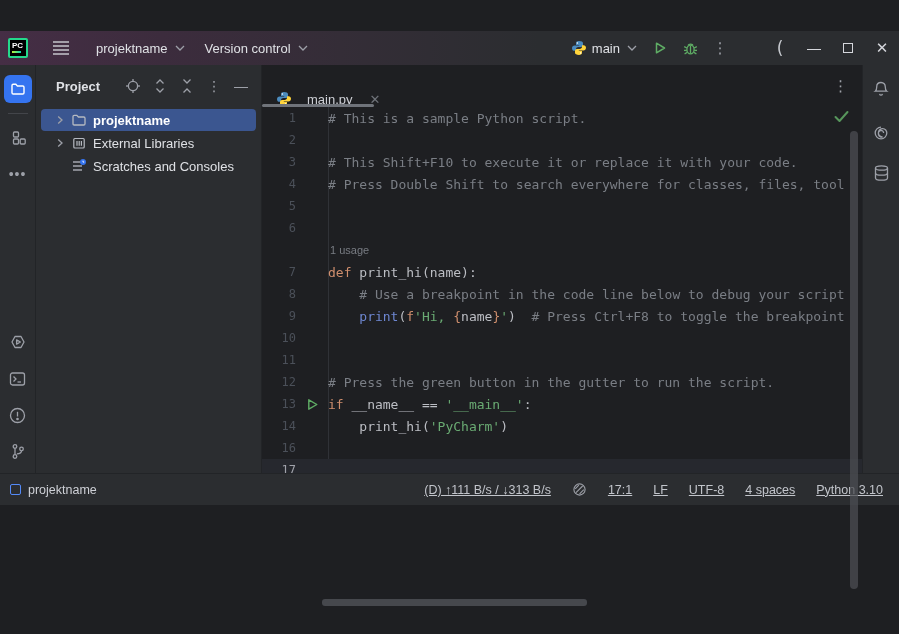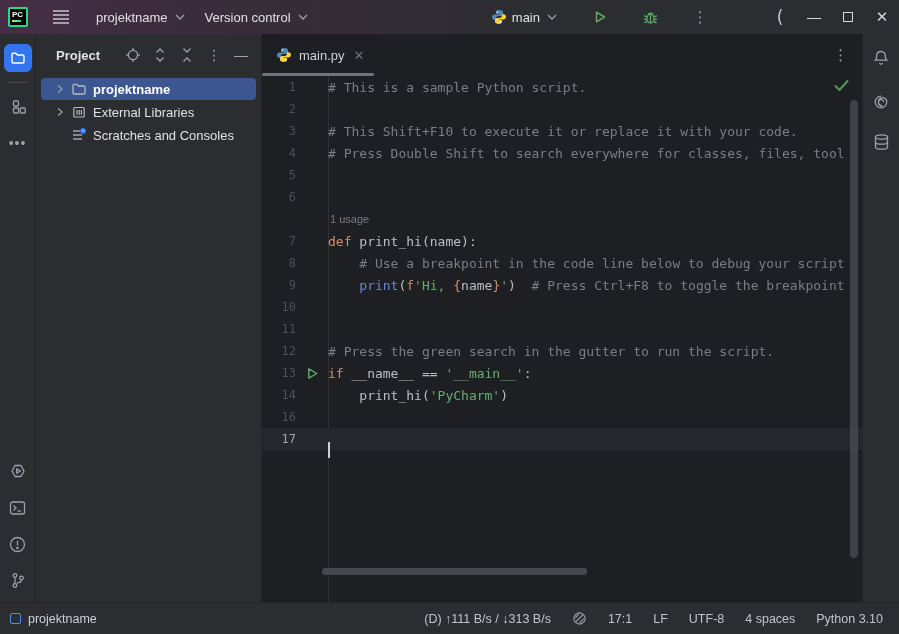--- a/index.html
+++ b/index.html
@@ -1,25 +1,25 @@
 <!DOCTYPE html>
 <html><head>
 <meta charset="utf-8">
 <style>
   * { box-sizing: border-box; margin: 0; padding: 0; }
   html,body { width:899px; height:634px; overflow:hidden; background:#1E1F22;
               font-family:"Liberation Sans", sans-serif; }
-  .app { position:relative; width:899px; height:634px; background:#84cc16; display:flex; flex-direction:column; }
+  .app { position:relative; width:899px; height:474px; background:#84cc16; display:flex; flex-direction:column;margin-top:31px; }
 
   
   .titlebar { height:34px; flex:0 0 34px; display:flex; align-items:center;
     background:linear-gradient(90deg,#452E45 0%, #3C2C3D 18%, #342D37 38%, #2B2D30 60%, #2B2D30 100%);
     color:#DFE1E5; font-size:13px; }
   .tb-left { display:flex; align-items:center; gap:4px; padding-left:8px; }
-  .tb-right { margin-left:auto; display:flex; align-items:center;gap:20px; }
+  .tb-right { margin-left:auto; display:flex; align-items:center; }
   .pc-logo { width:20px; height:20px; background:#000; border:2px solid #24D98C; border-radius:2px;
     display:flex; flex-direction:column; align-items:flex-start; justify-content:flex-start; padding:1px 2px; margin-right:10px;}
   .pc-logo .pc-txt { color:#fff; font-size:8px; font-weight:bold; line-height:9px; letter-spacing:0; }
   .pc-logo .pc-bar { width:9px; height:2px; margin-top:1px; background:linear-gradient(90deg,#B8F135,#0BD9B2); }
   .tb-btn { display:flex; align-items:center; gap:5px; padding:5px 8px; border-radius:4px; cursor:default; }
   .burger { margin:0 8px 0 4px; }
   .chev { margin-left:2px; }
   .tb-icon-btn { width:30px; height:28px; display:flex; align-items:center; justify-content:center; border-radius:4px; }
   .win-ctrls { display:flex; align-items:center; margin-left:28px; }
   .win-btn { width:34px; height:30px; display:flex; align-items:center; justify-content:center; color:#D5D7DC; font-size:14px; }
@@ -48,21 +48,21 @@
   .tree-row { height:22px; display:flex; align-items:center; border-radius:4px; padding-left:10px; margin-bottom:1px; }
   .tree-row.selected { background:#3B5690; }
   .tree-chev { width:18px; display:flex; align-items:center; justify-content:center; }
   .tree-icon { width:20px; display:flex; align-items:center; justify-content:center; margin-right:4px; }
   .tree-label { font-size:13px; color:#DFE1E5; white-space:nowrap; }
   .tree-row.selected .tree-label { font-weight:bold; color:#FFFFFF; }
 
   
   .editor { position:relative; width:600px; flex:0 0 600px; background:#1E1F22; display:flex; flex-direction:column; }
   .tabbar { height:42px; flex:0 0 42px; display:flex; align-items:center; position:relative; }
-  .tab { height:42px; display:flex; align-items:center; gap:7px; padding:0 12px 0 14px; position:relative; }
+  .tab { height:42px; display:flex; align-items:flex-end; gap:15px; padding:0 12px 0 14px; position:relative; }
   .tab-label { font-size:13px; color:#CED0D6; }
   .tab-close { color:#6F737A; font-size:13px; margin-left:2px; }
   .tab-underline { position:absolute; left:0; top:39px; width:112px; height:3px; background:#6F737A; border-radius:2px; }
   .tab-kebab { margin-left:auto; margin-right:14px; color:#9DA0A8; font-size:15px; letter-spacing:0; }
 
   .code-area { position:relative; flex:1 1 auto; overflow:hidden; }
   .gutter-sep { position:absolute; left:66px; top:0; bottom:0; width:1px; background:#303237; }
   .code-row { height:22px; display:flex; align-items:center; position:relative;
               font-family:"DejaVu Sans Mono", monospace; font-size:13px; white-space:pre; }
   .code-row:first-child { margin-top:1px; }
@@ -79,21 +79,21 @@
   .inspection-check { position:absolute; top:45px; right:13px; }
   .vscroll { position:absolute; right:4px; top:66px; width:8px; height:458px; background:#4C4E53; border-radius:4px; opacity:.75; }
   .hscroll { position:absolute; left:60px; top:534px; width:265px; height:7px; background:#46484D; border-radius:3px; }
 
   
   .statusbar { height:32px; flex:0 0 32px; background:#2B2D30; border-top:1px solid #222427;
     display:flex; align-items:center; padding:0 16px 0 10px; font-size:12.5px; color:#CED0D6; }
   .sb-left { display:flex; align-items:center; gap:7px; }
   .sb-proj-icon { width:11px; height:11px; border:1.5px solid #548AF7; border-radius:2px; }
   .sb-right { margin-left:auto; display:flex; align-items:center; gap:21px; }
-  .status-item { display:flex; align-items:center; color:#C2C5CB; white-space:nowrap; }
+  .status-item { display:flex; align-items:center; color:#C2C5CB; white-space:nowrap;text-decoration:underline; }
   svg { display:block; }
 </style>
 </head>
 <body>
 
 <div class="app">
 
   <div class="titlebar">
     <div class="tb-left">
       <div class="pc-logo">
@@ -330,21 +330,21 @@
           <div class="code-row"><span class="gut-num">3</span><span class="gut-icon"></span><span class="code-text"><span class="sc"># This Shift+F10 to execute it or replace it with your code.</span></span></div>
           <div class="code-row"><span class="gut-num">4</span><span class="gut-icon"></span><span class="code-text"><span class="sc"># Press Double Shift to search everywhere for classes, files, tool</span></span></div>
           <div class="code-row"><span class="gut-num">5</span><span class="gut-icon"></span><span class="code-text"></span></div>
           <div class="code-row"><span class="gut-num">6</span><span class="gut-icon"></span><span class="code-text"></span></div>
           <div class="code-row"><span class="inlay-text">1 usage</span></div>
           <div class="code-row"><span class="gut-num">7</span><span class="gut-icon"></span><span class="code-text"><span class="sk">def </span><span class="st">print_hi(name):</span></span></div>
           <div class="code-row"><span class="gut-num">8</span><span class="gut-icon"></span><span class="code-text"><span class="st">    </span><span class="sc"># Use a breakpoint in the code line below to debug your script</span></span></div>
           <div class="code-row"><span class="gut-num">9</span><span class="gut-icon"></span><span class="code-text"><span class="st">    </span><span class="sb">print</span><span class="st">(</span><span class="sk">f</span><span class="ss">'Hi, </span><span class="sk">{</span><span class="st">name</span><span class="sk">}</span><span class="ss">'</span><span class="st">)  </span><span class="sc"># Press Ctrl+F8 to toggle the breakpoint</span></span></div>
           <div class="code-row"><span class="gut-num">10</span><span class="gut-icon"></span><span class="code-text"></span></div>
           <div class="code-row"><span class="gut-num">11</span><span class="gut-icon"></span><span class="code-text"></span></div>
-          <div class="code-row"><span class="gut-num">12</span><span class="gut-icon"></span><span class="code-text"><span class="sc"># Press the green search in the gutter to run the script.</span></span></div>
+          <div class="code-row"><span class="gut-num">12</span><span class="gut-icon"></span><span class="code-text"><span class="sc"># Press the green button in the gutter to run the script.</span></span></div>
           <div class="code-row"><span class="gut-num">13</span><span class="gut-icon"><svg width="13" height="13" viewBox="0 0 13 13">
                 <path d="M2.8 1.8l8 4.7-8 4.7z" fill="none" stroke="#5FAD65" stroke-width="1.4" stroke-linejoin="round"></path>
               </svg></span><span class="code-text"><span class="sk">if </span><span class="st">__name__ == </span><span class="ss">'__main__'</span><span class="st">:</span></span></div>
           <div class="code-row"><span class="gut-num">14</span><span class="gut-icon"></span><span class="code-text"><span class="st">    print_hi(</span><span class="ss">'PyCharm'</span><span class="st">)</span></span></div>
           <div class="code-row"><span class="gut-num">16</span><span class="gut-icon"></span></div>
           <div class="code-row current"><span class="gut-num">17</span><span class="gut-icon"></span><span class="code-text"><span class="caret"></span></span></div>
         </div>
 
       <div class="inspection-check">
         <svg width="15" height="13" viewBox="0 0 15 13">

